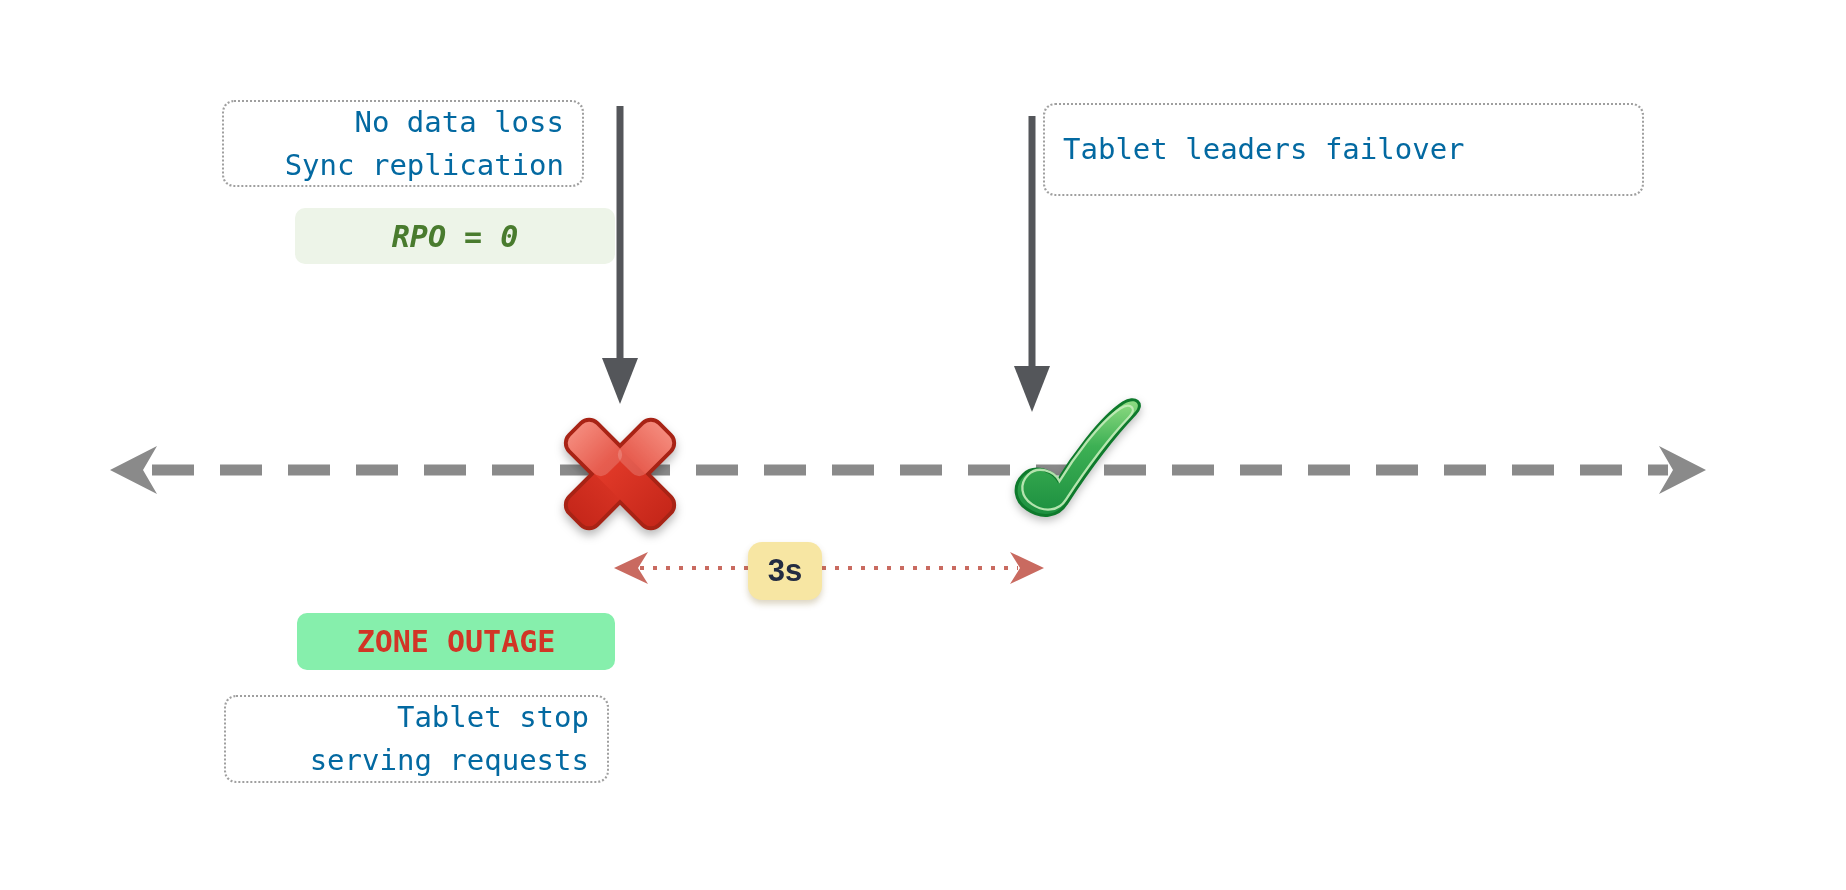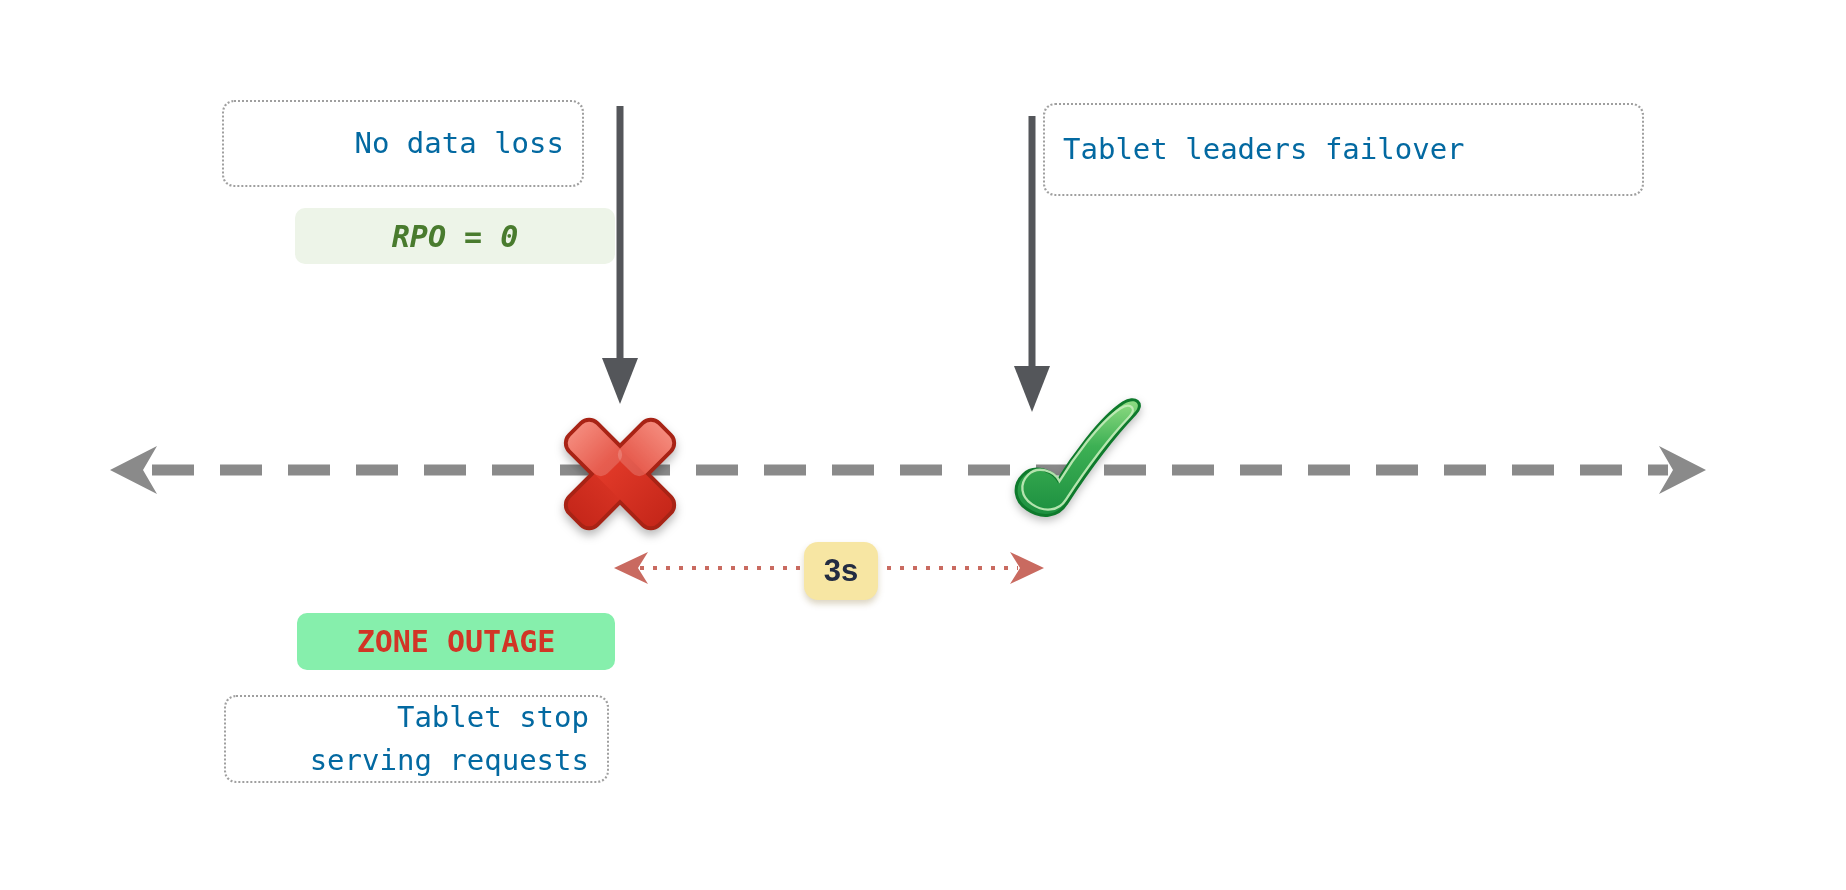--- a/index.html
+++ b/index.html
@@ -51,37 +51,38 @@
     z-index: 3;
   }
 
   #note-sync { left: 222px; top: 100px; width: 362px; height: 87px; }
   #note-failover { left: 1043px; top: 103px; width: 601px; height: 93px; }
   #note-leaders { left: 224px; top: 695px; width: 385px; height: 88px; }
 
   #badge-rpo { left: 295px; top: 208px; width: 320px; height: 56px; font-style: italic; }
   #badge-rto { left: 1041px; top: 217px; width: 317px; height: 57px; }
   #badge-zone { left: 297px; top: 613px; width: 318px; height: 57px; }
-  #badge-3s { left: 804px; top: 542px; width: 74px; height: 58px; }
+  #badge-3s { left: 748px; top: 542px; width: 74px; height: 58px; }
 
   svg.abs { position: absolute; overflow: visible; }
   #arrow-down-left  { left: 598px; top: 102px; }
   #arrow-down-right { left: 1010px; top: 112px; }
   #timeline { left: 0px; top: 440px; }
   #duration-arrow { left: 598px; top: 542px; z-index: 2; }
   #cross-mark { left: 552px; top: 408px; z-index: 4; filter: drop-shadow(0 5px 5px rgba(0,0,0,0.28)); }
   #check-mark { left: 1008px; top: 400px; z-index: 4; filter: drop-shadow(0 4px 4px rgba(0,0,0,0.25)); }
 </style>
 </head>
 <body>
 
 <div class="canvas">
 
   <div class="note align-right" id="note-sync">
     <span>No data loss</span>
+    <span>Sync replication</span>
   </div>
 
   <div class="badge badge-metric" id="badge-rpo">
     <span>RPO = 0</span>
   </div>
 
   <svg class="abs" id="arrow-down-left" width="44" height="306" viewBox="0 0 44 306">
     <line x1="22" y1="4" x2="22" y2="260" stroke="#54565a" stroke-width="7"></line>
     <polygon points="4,256 40,256 22,302" fill="#54565a"></polygon>
   </svg>

